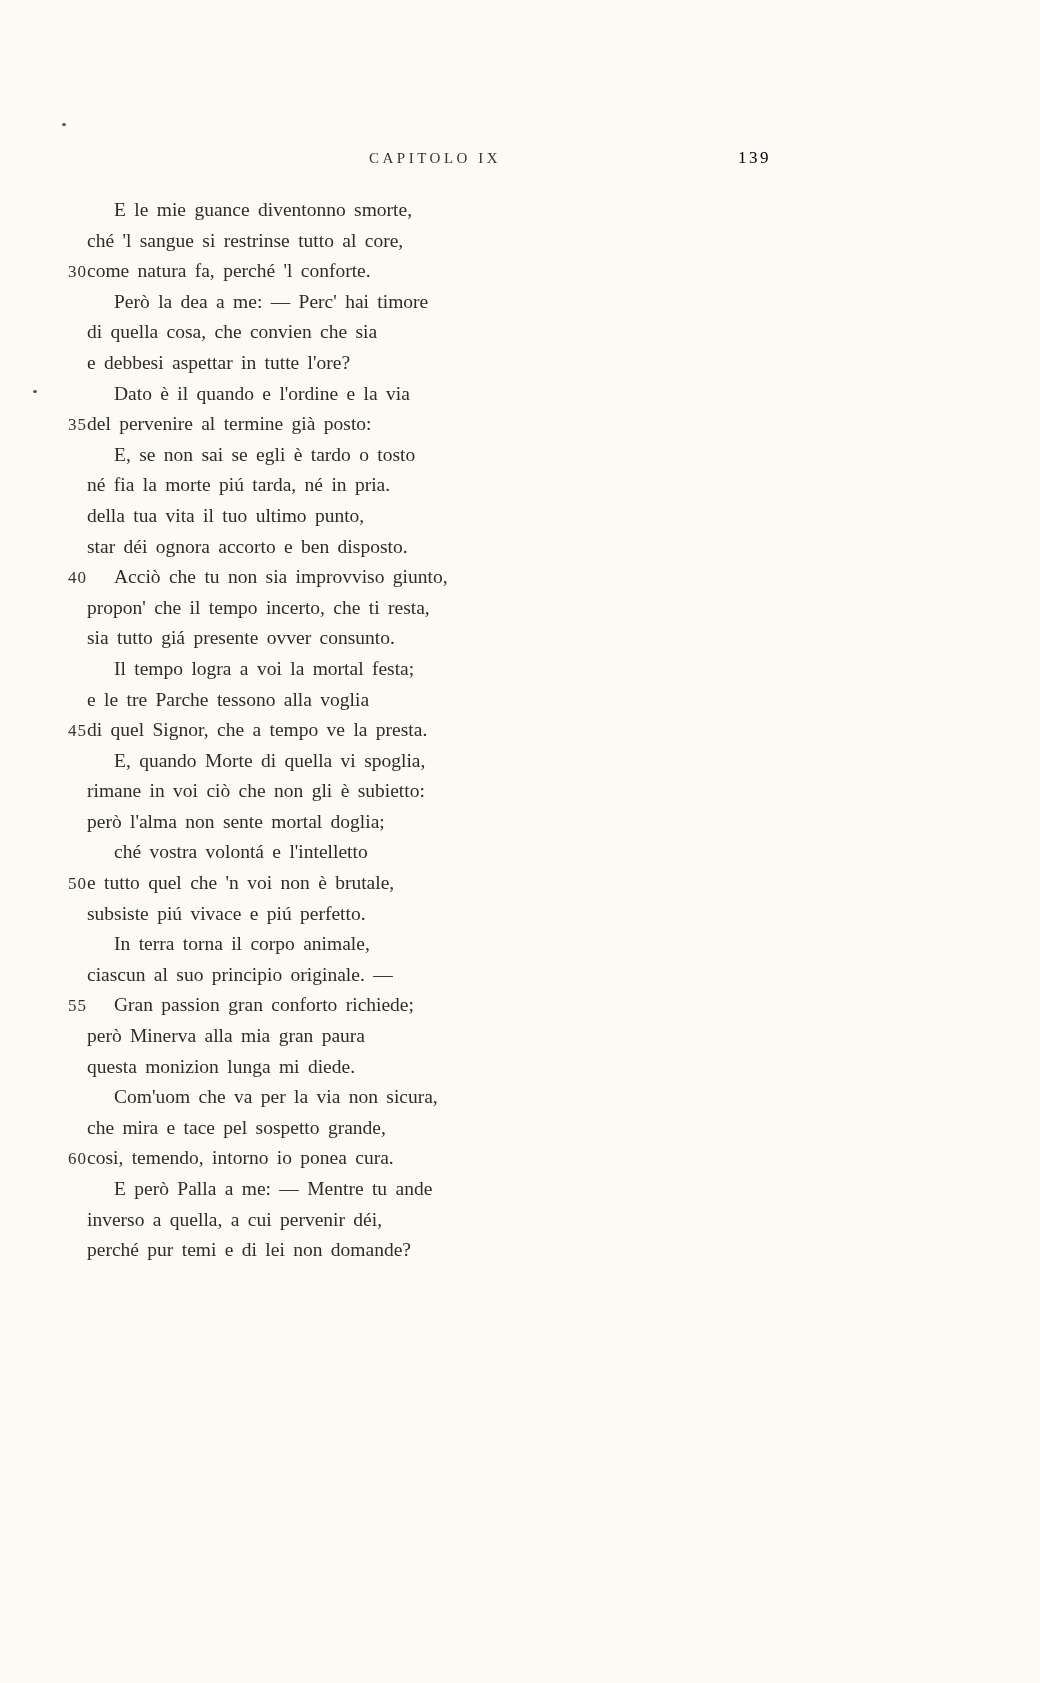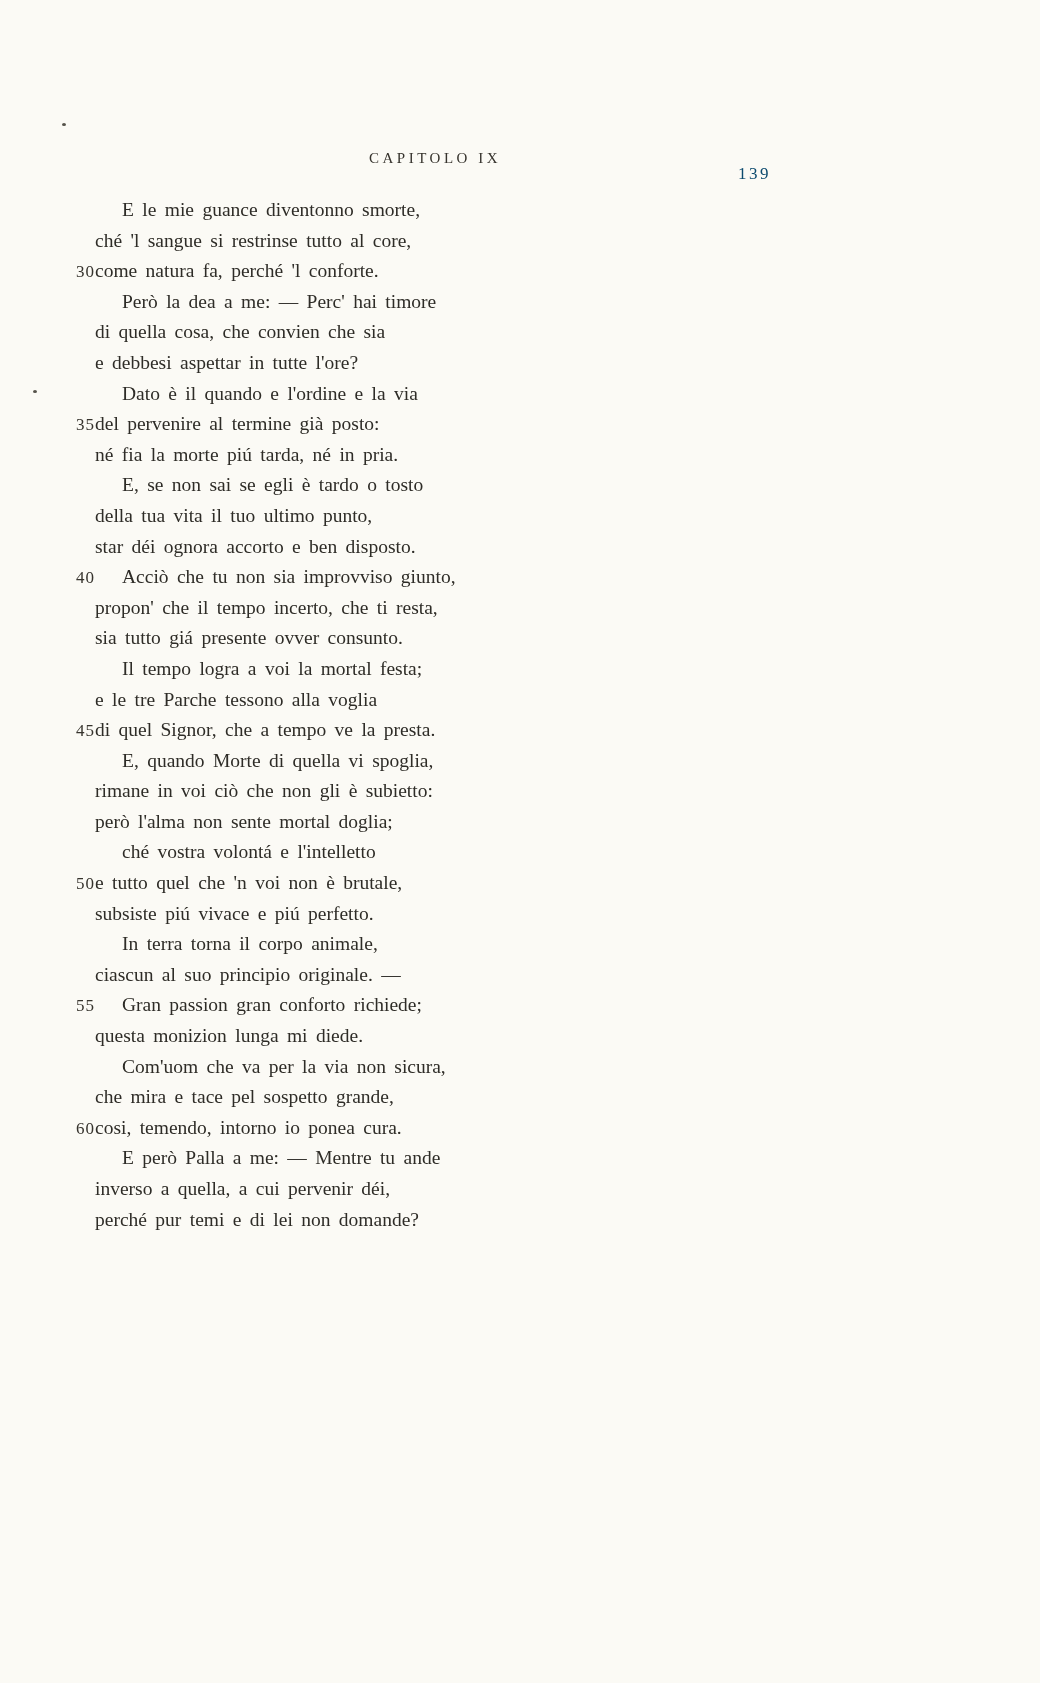--- a/index.html
+++ b/index.html
@@ -25,24 +25,24 @@
     position: absolute;
     left: 369px;
     top: 2px;
     font-size: 15px;
     letter-spacing: 3.5px;
     color: #36332d;
   }
   .pagenum {
     position: absolute;
     left: 738px;
-    top: 16px;
+    top: 0;
     font-size: 17px;
     letter-spacing: 2.5px;
-    color: #0c4a6e;
+    color: #000000;
   }
   .poem {
     position: absolute;
     top: 199px;
     left: 0;
     width: 1040px;
   }
   .line {
     display: flex;
     align-items: baseline;
@@ -51,21 +51,20 @@
     word-spacing: 0.18em;
     white-space: nowrap;
   }
   .linenum {
     display: inline-block;
     width: 87px;
     flex: 0 0 87px;
     font-size: 17px;
     letter-spacing: 1px;
     color: #36332d;
-    margin-left: 8px;
   }
   .linetext { display: inline-block; }
   .linetext.indent { margin-left: 27px; }
   .speck {
     position: absolute;
     background: #55524a;
     border-radius: 50%;
   }
   .speck1 { left: 62px; top: 123px; width: 4px; height: 3px; }
   .speck2 { left: 33px; top: 390px; width: 4px; height: 3px; }
@@ -118,26 +117,26 @@
     <span class="linetext indent">Dato è il quando e l'ordine e la via</span>
   </div>
 
   <div class="line">
     <span class="linenum">35</span>
     <span class="linetext">del pervenire al termine già posto:</span>
   </div>
 
   <div class="line">
     <span class="linenum"></span>
+    <span class="linetext indent">E, se non sai se egli è tardo o tosto</span>
+  </div>
+
+  <div class="line">
+    <span class="linenum"></span>
     <span class="linetext">né fia la morte piú tarda, né in pria.</span>
-  </div>
-
-  <div class="line">
-    <span class="linenum"></span>
-    <span class="linetext indent">E, se non sai se egli è tardo o tosto</span>
   </div>
 
   <div class="line">
     <span class="linenum"></span>
     <span class="linetext">della tua vita il tuo ultimo punto,</span>
   </div>
 
   <div class="line">
     <span class="linenum"></span>
     <span class="linetext">star déi ognora accorto e ben disposto.</span>
@@ -212,20 +211,24 @@
   <div class="line">
     <span class="linenum"></span>
     <span class="linetext">ciascun al suo principio originale. —</span>
   </div>
 
   <div class="line">
     <span class="linenum">55</span>
     <span class="linetext indent">Gran passion gran conforto richiede;</span>
   </div>
 
+  <div class="line">
+    <span class="linenum"></span>
+    <span class="linetext">però Minerva alla mia gran paura</span>
+  </div>
 
   <div class="line">
     <span class="linenum"></span>
     <span class="linetext">questa monizion lunga mi diede.</span>
   </div>
 
   <div class="line">
     <span class="linenum"></span>
     <span class="linetext indent">Com'uom che va per la via non sicura,</span>
   </div>

